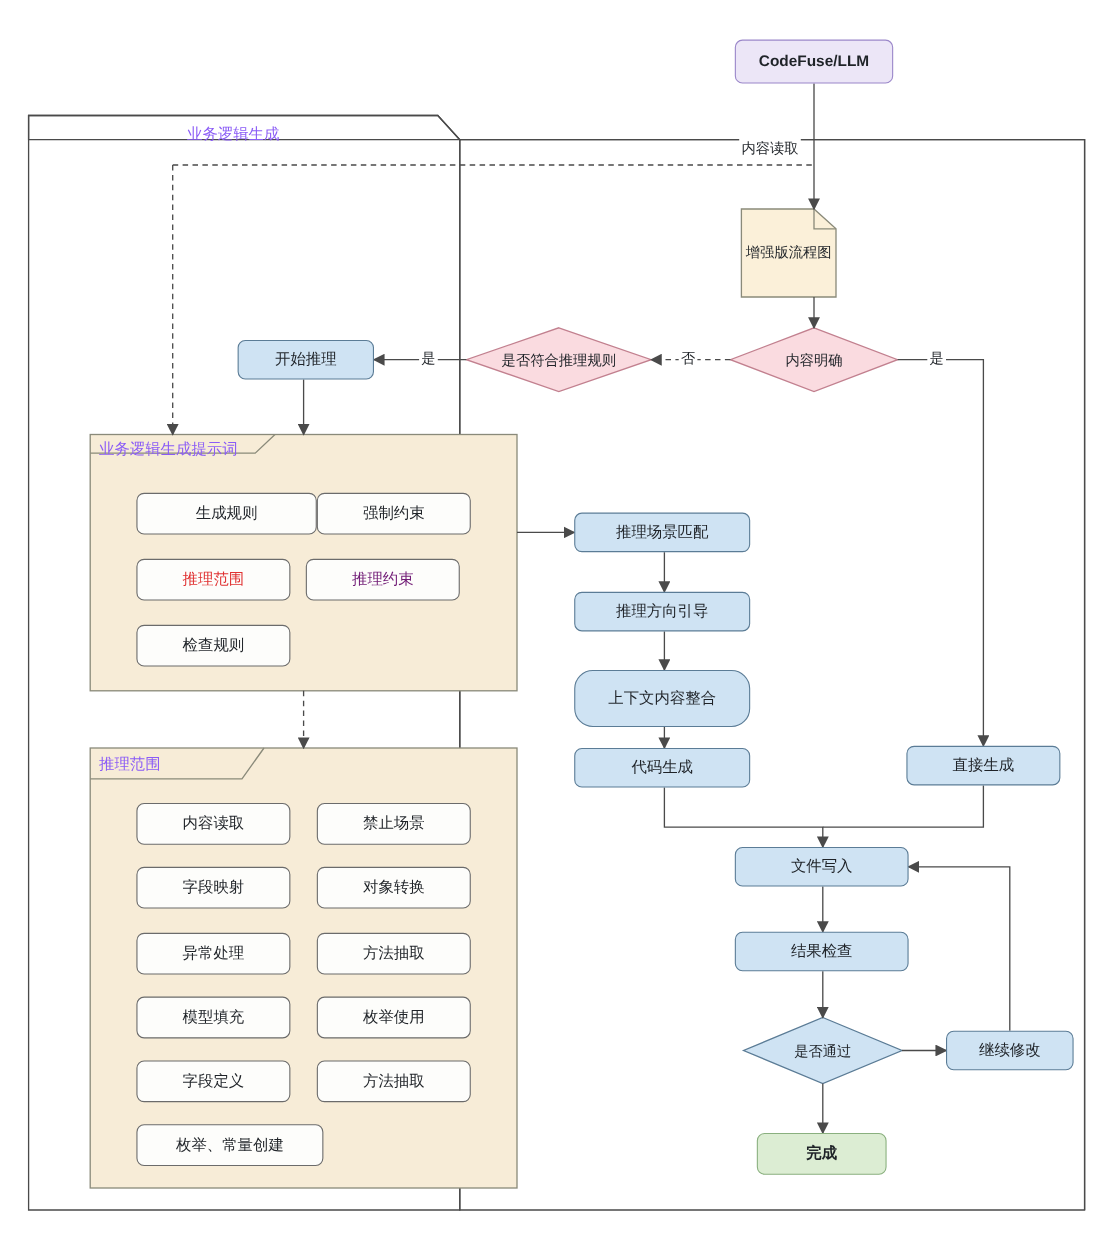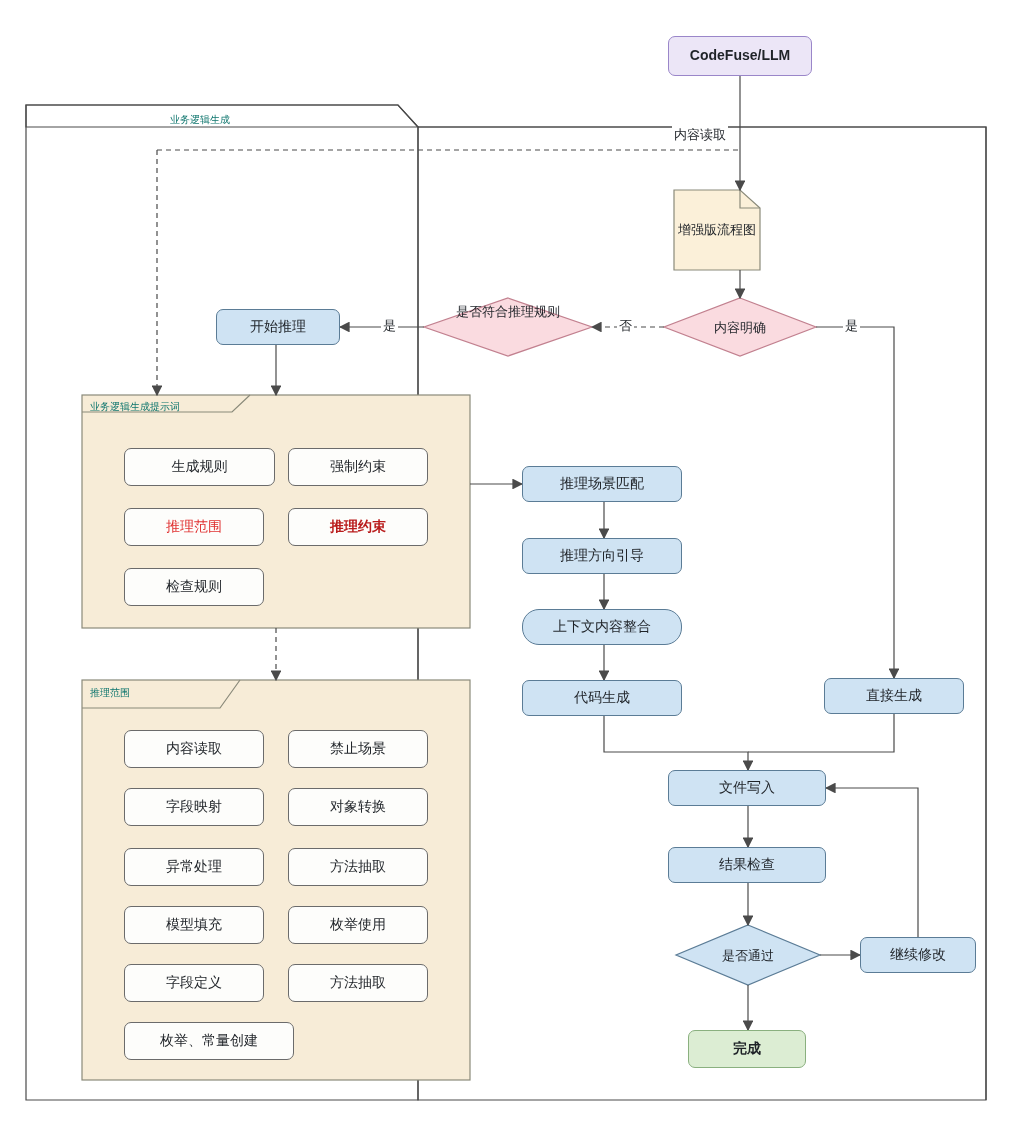--- a/index.html
+++ b/index.html
@@ -59,22 +59,22 @@
     border-radius: 7px;
     border: 1px solid #6b6b6b;
     background: #fdfdfb;
   }
   .inner-box.red {
     color: #e03131;
     border-color: #6b6b6b;
   }
   .group-label {
     position: absolute;
-    font-size: 10px;
-    color: #0f766e;
+    font-size: 14px;
+    color: #8b5cf6;
     white-space: nowrap;
   }
   .edge-label {
     position: absolute;
     font-size: 13px;
     color: #1f2328;
     background: #ffffff;
     padding: 0 2px;
     white-space: nowrap;
   }
@@ -188,21 +188,21 @@
   </div>
 
   <div class="node" style="left:674px; top:190px; width:86px; height:80px; font-size:13px;">
     <span>增强版流程图</span>
   </div>
 
   <div class="diamond-text" style="left:689px; top:319px; width:102px;">
     <span>内容明确</span>
   </div>
 
-  <div class="diamond-text" style="left:437px; top:303px; width:142px;">
+  <div class="diamond-text" style="left:437px; top:319px; width:142px;">
     <span>是否符合推理规则</span>
   </div>
 
   <div class="edge-label" style="left:843px; top:317px;">
     <span>是</span>
   </div>
   <div class="edge-label" style="left:617px; top:317px;">
     <span>否</span>
   </div>
   <div class="edge-label" style="left:381px; top:317px;">
@@ -210,30 +210,30 @@
   </div>
 
   <div class="node rounded" style="left:216px; top:309px; width:124px; height:36px;">
     <span>开始推理</span>
   </div>
 
   <div class="group-label" style="left:90px; top:400px;">
     <span>业务逻辑生成提示词</span>
   </div>
 
-  <div class="node inner-box" style="left:124px; top:448px; width:151px; height:38px;">
+  <div class="node inner-box" style="left:124px; top:448px; width:164px; height:38px;">
     <span>生成规则</span>
   </div>
   <div class="node inner-box" style="left:288px; top:448px; width:140px; height:38px;">
     <span>强制约束</span>
   </div>
   <div class="node inner-box red" style="left:124px; top:508px; width:140px; height:38px; color:#e03131;">
     <span>推理范围</span>
   </div>
-  <div class="node inner-box red" style="left:288px; top:508px; width:140px; height:38px; color:#b91c1c;font-weight:bold;">
+  <div class="node inner-box red" style="left:278px; top:508px; width:140px; height:38px; color:#701a75;">
     <span>推理约束</span>
   </div>
   <div class="node inner-box" style="left:124px; top:568px; width:140px; height:38px;">
     <span>检查规则</span>
   </div>
 
   <div class="group-label" style="left:90px; top:686px;">
     <span>推理范围</span>
   </div>
 
@@ -270,21 +270,21 @@
   <div class="node inner-box" style="left:124px; top:1022px; width:170px; height:38px;">
     <span>枚举、常量创建</span>
   </div>
 
   <div class="node rounded" style="left:522px; top:466px; width:160px; height:36px;">
     <span>推理场景匹配</span>
   </div>
   <div class="node rounded" style="left:522px; top:538px; width:160px; height:36px;">
     <span>推理方向引导</span>
   </div>
-  <div class="node rounded" style="left:522px; top:609px; width:160px; height:36px;border-radius:17px;">
+  <div class="node rounded" style="left:522px; top:609px; width:160px; height:52px;border-radius:17px;">
     <span>上下文内容整合</span>
   </div>
   <div class="node rounded" style="left:522px; top:680px; width:160px; height:36px;">
     <span>代码生成</span>
   </div>
 
   <div class="node rounded" style="left:824px; top:678px; width:140px; height:36px;">
     <span>直接生成</span>
   </div>
 

